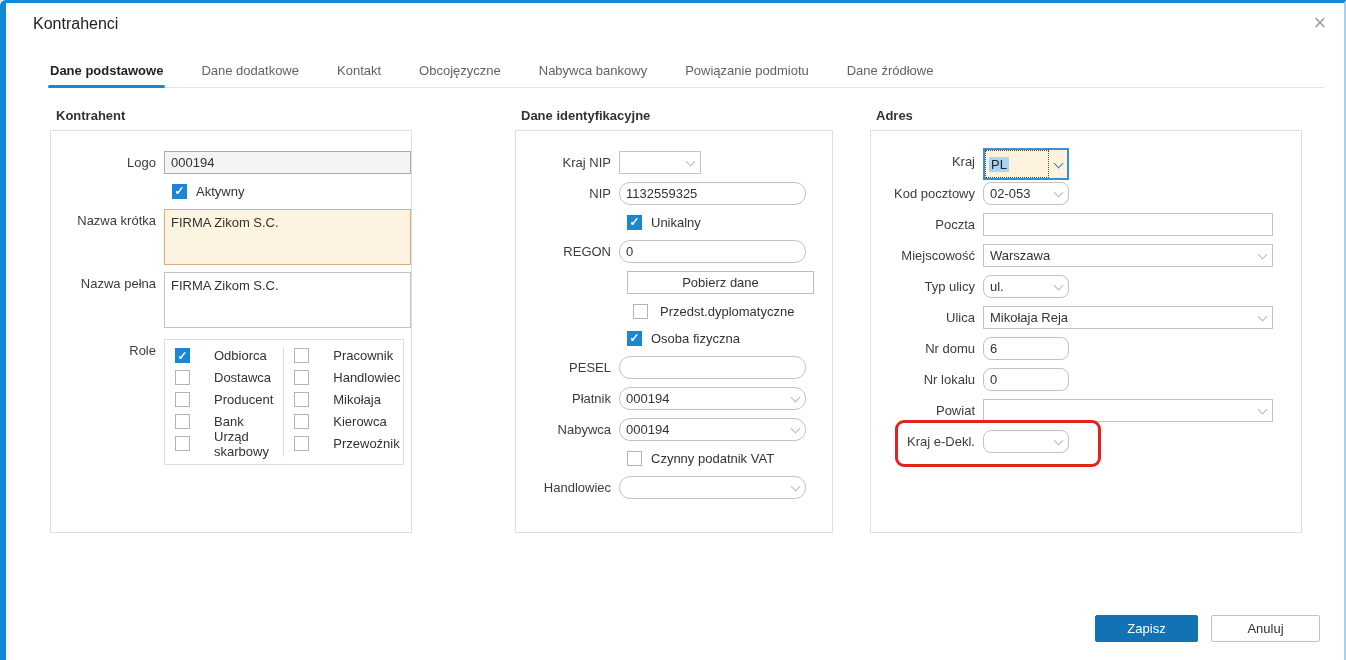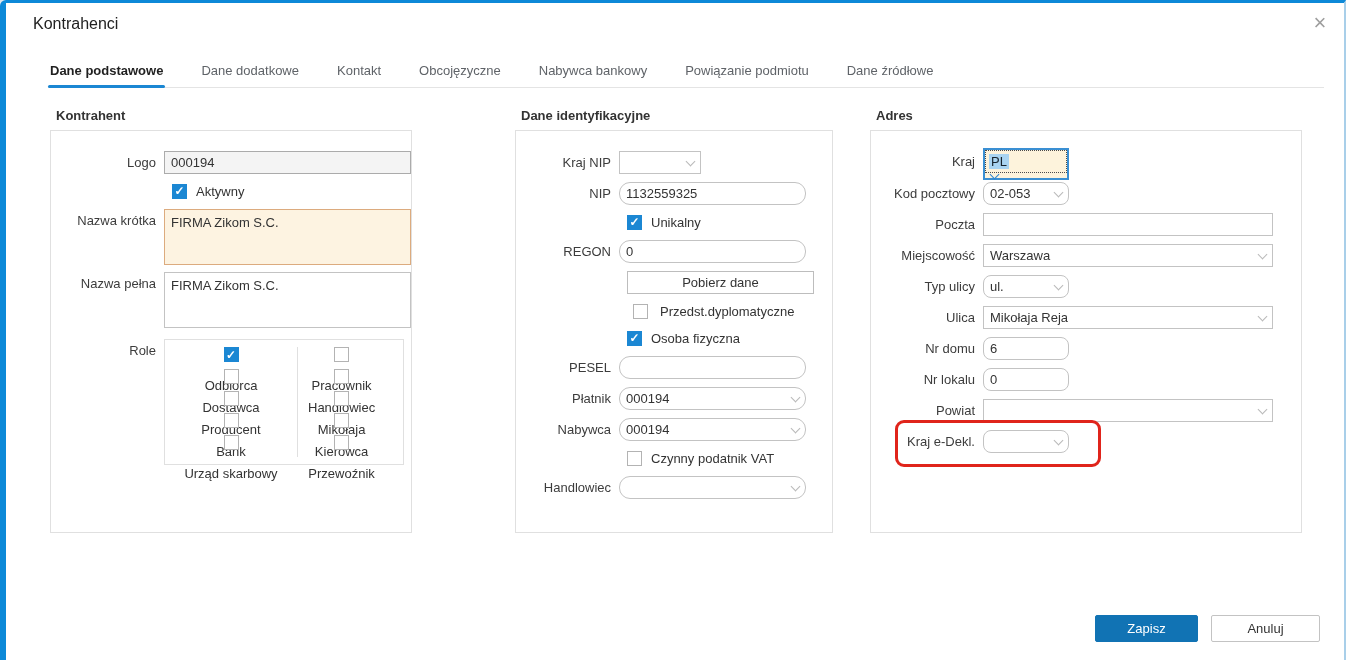--- a/index.html
+++ b/index.html
@@ -93,32 +93,32 @@
   .checkbox.checked::after {
     content: "✓"; color: #fff; font-size: 12px; font-weight: bold; line-height: 1;
   }
   
   .role-box {
     display: flex; width: 240px; min-height: 112px;
     border: 1px solid #e0e0e0; padding: 7px 0;
   }
   .role-col { padding: 0 10px; }
   .role-col:first-child { width: 133px; border-right: 1px solid #e0e0e0; }
-  .role-box .chkrow { margin: 0 0 5px 0; height: 17px; gap: 16px; flex-direction: column; }
+  .role-box .chkrow { margin: 0 0 5px 0; height: 17px; gap: 24px; }
   
   .btn-plain {
     width: 187px; height: 23px; cursor: pointer;
     display: flex; align-items: center; justify-content: center;
     border-color: #bdbdbd;
   }
   
   .row.kraj-row { margin-bottom: 6px; height: 28px; }
   .kraj-combo {
     width: 86px; height: 32px; display: flex; cursor: pointer;
-    border: 2px solid #3a8fd3; background: #fdf3dc; flex-direction: column;
+    border: 2px solid #3a8fd3; background: #fdf3dc;
   }
   .kraj-text {
     flex: 1; display: flex; align-items: center; padding-left: 3px;
     border: 1px dotted #4a4a4a; border-right: 1px dotted #4a4a4a;
     margin: 0;
   }
   .kraj-text .selhl { background: #a9d4f1; padding: 0 2px; color: #17242d; }
   .kraj-chev-area { width: 18px; display: flex; align-items: center; justify-content: center; }
   .kraj-chev-area .chev { border-color: #2e86d0; margin: -2px 0 0 0; }
   

